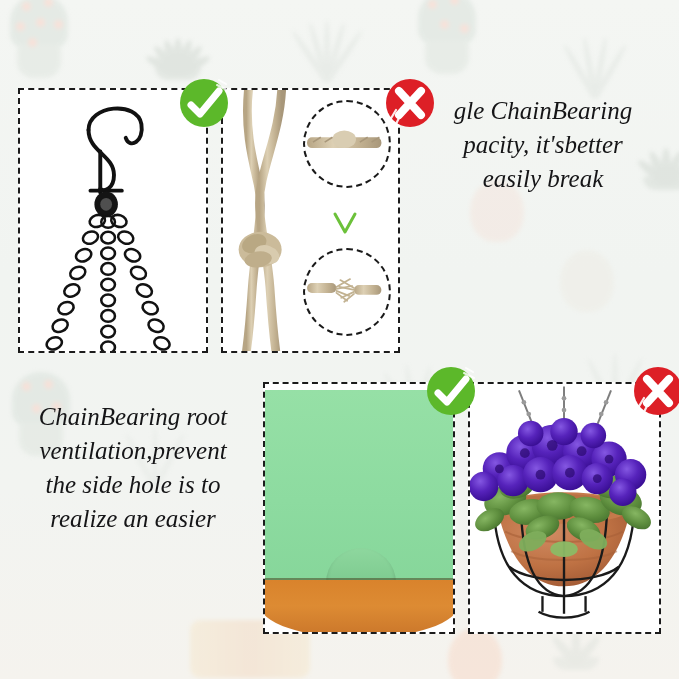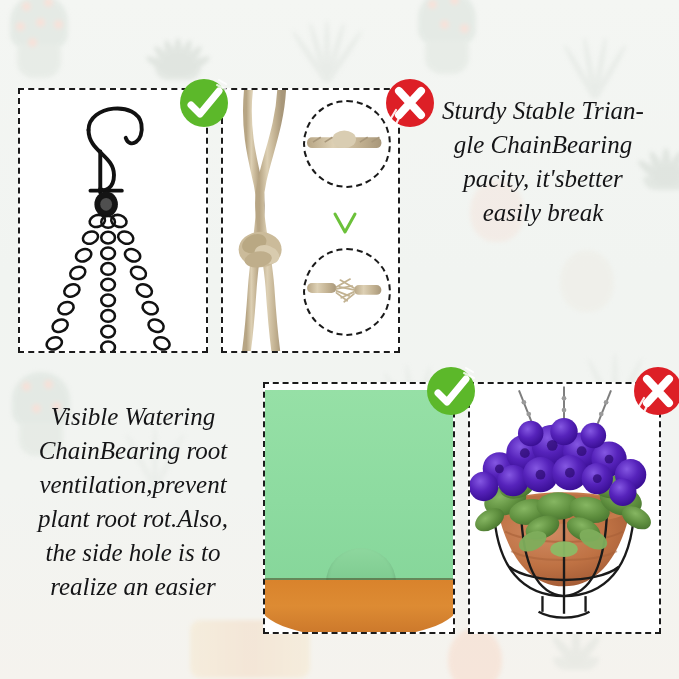--- a/index.html
+++ b/index.html
@@ -594,28 +594,25 @@
 
   <div class="badge badge-basket">
     <svg viewBox="0 0 54 54">
       <circle cx="27" cy="27" r="24" fill="#dd1f26"></circle>
       <path d="M16 15 L38 39 M38 15 L16 39" fill="none" stroke="#ffffff" stroke-width="8" stroke-linecap="round"></path>
       <path d="M13 34 L7 44 M18 38 L13 48" stroke="#ffffff" stroke-width="2.2" stroke-linecap="round" opacity="0.9"></path>
     </svg>
   </div>
 
   <div class="copy copy-right">
-    <p>Sturdy Stable Trian-</p>
     <p>gle ChainBearing</p>
     <p>pacity, it'sbetter</p>
     <p>easily break</p>
   </div>
 
   <div class="copy copy-left">
-    <p>Visible  Watering</p>
     <p>ChainBearing root</p>
     <p>ventilation,prevent</p>
-    <p>plant root rot.Also,</p>
     <p>the side hole is to</p>
     <p>realize an easier</p>
   </div>
 
 </div>
 
 </body></html>

